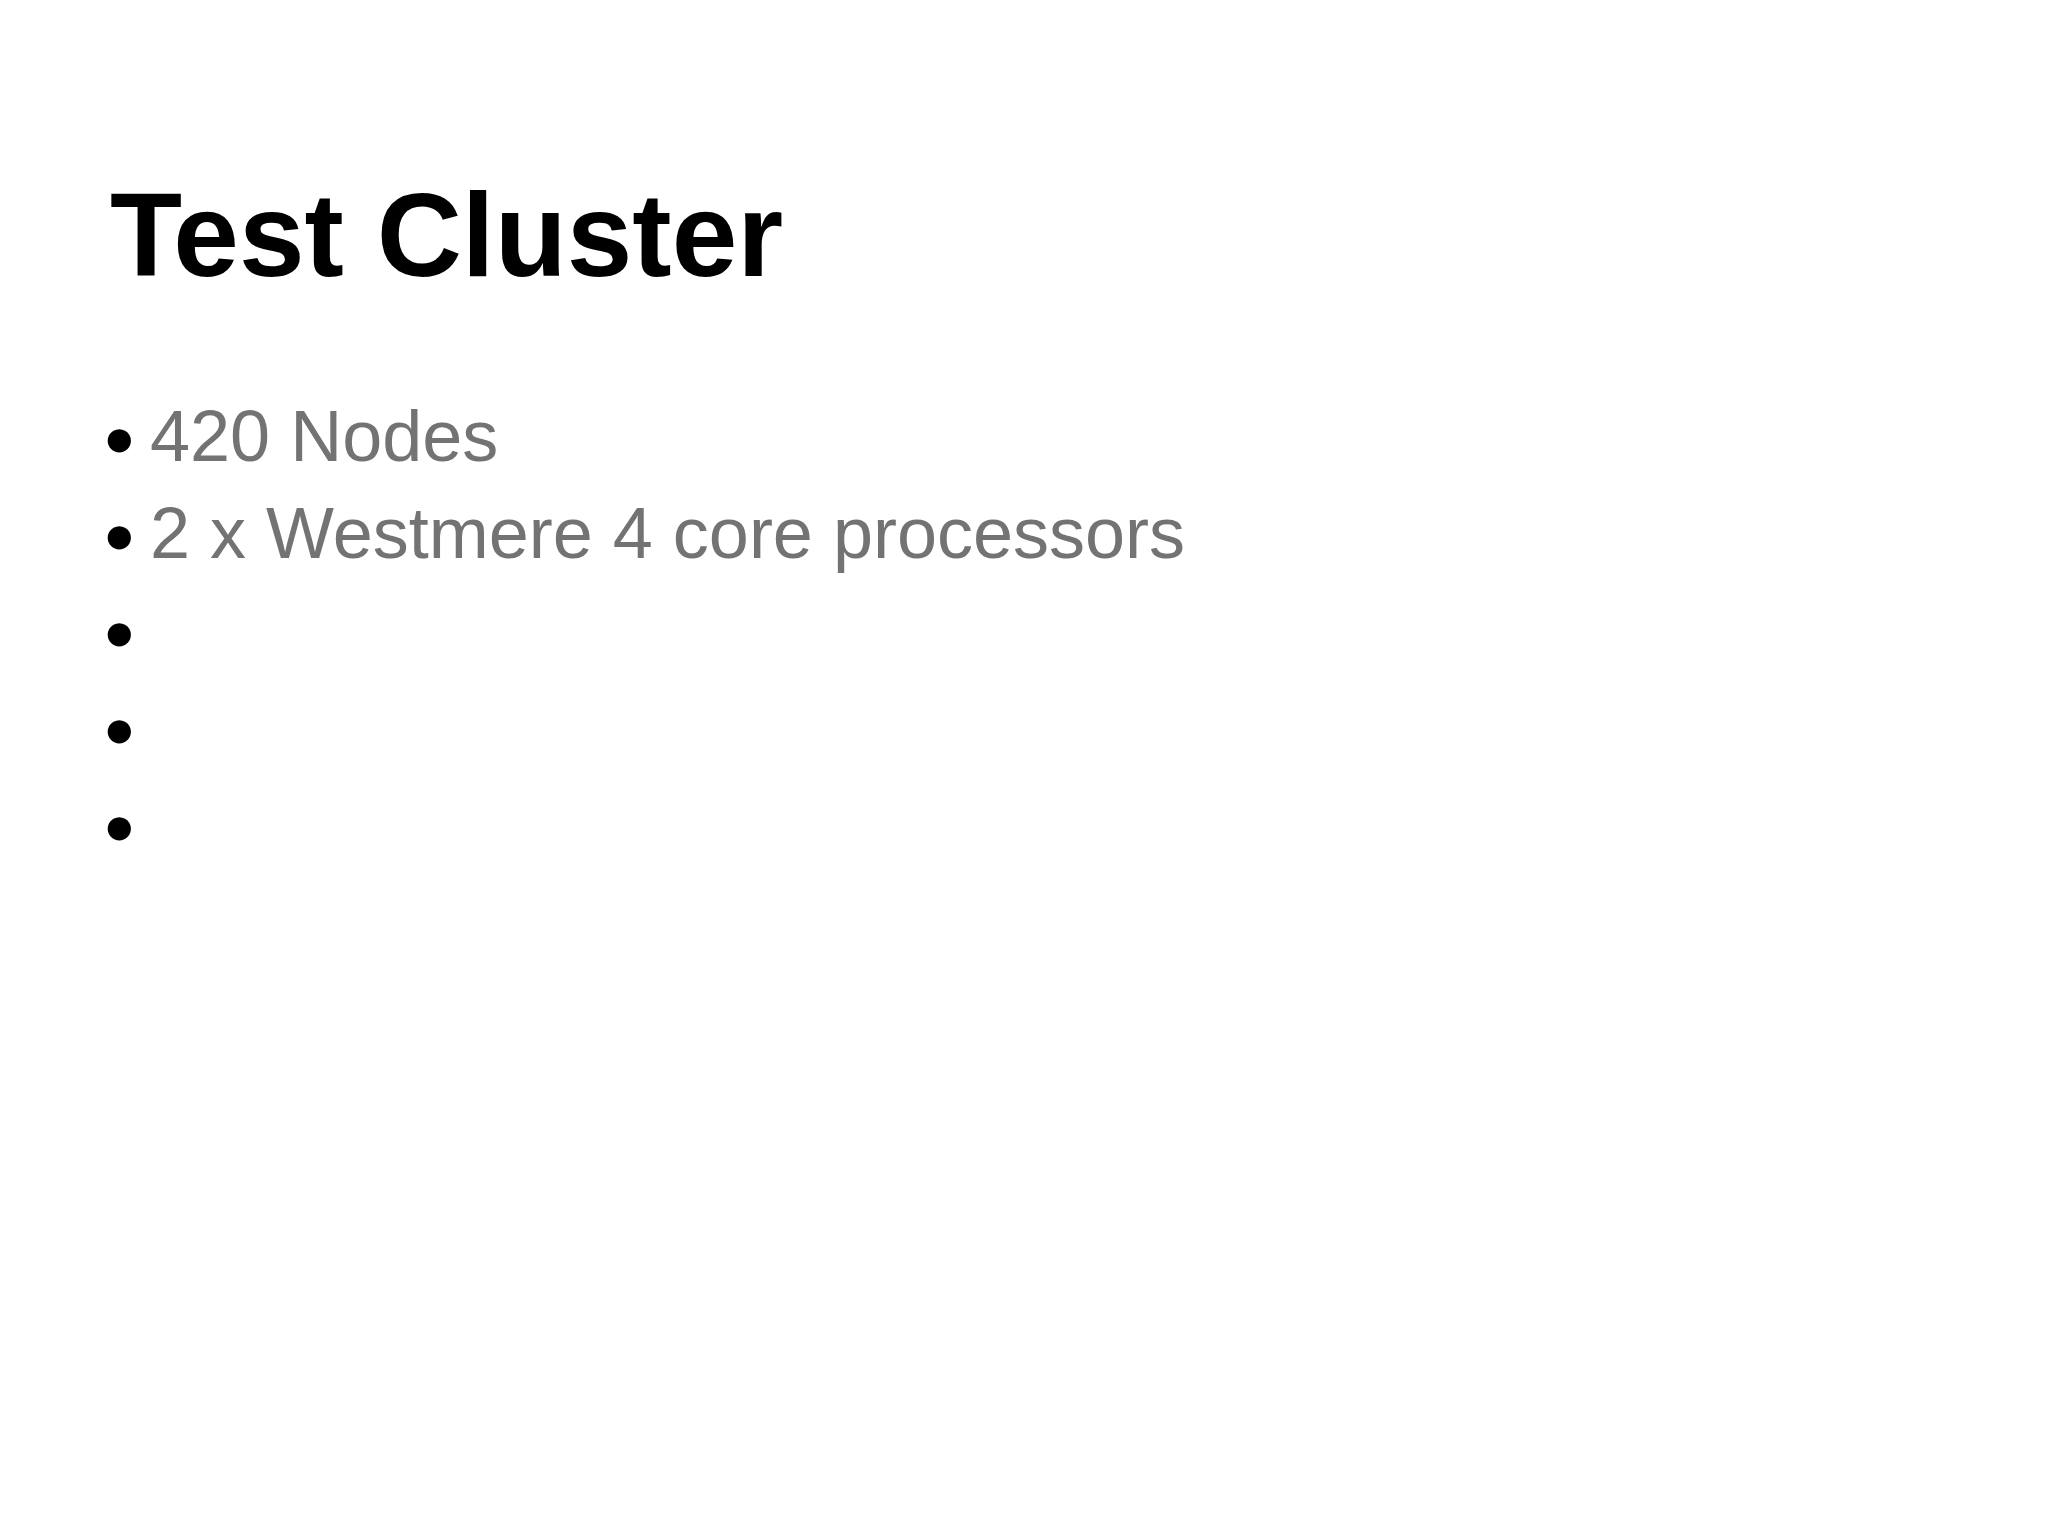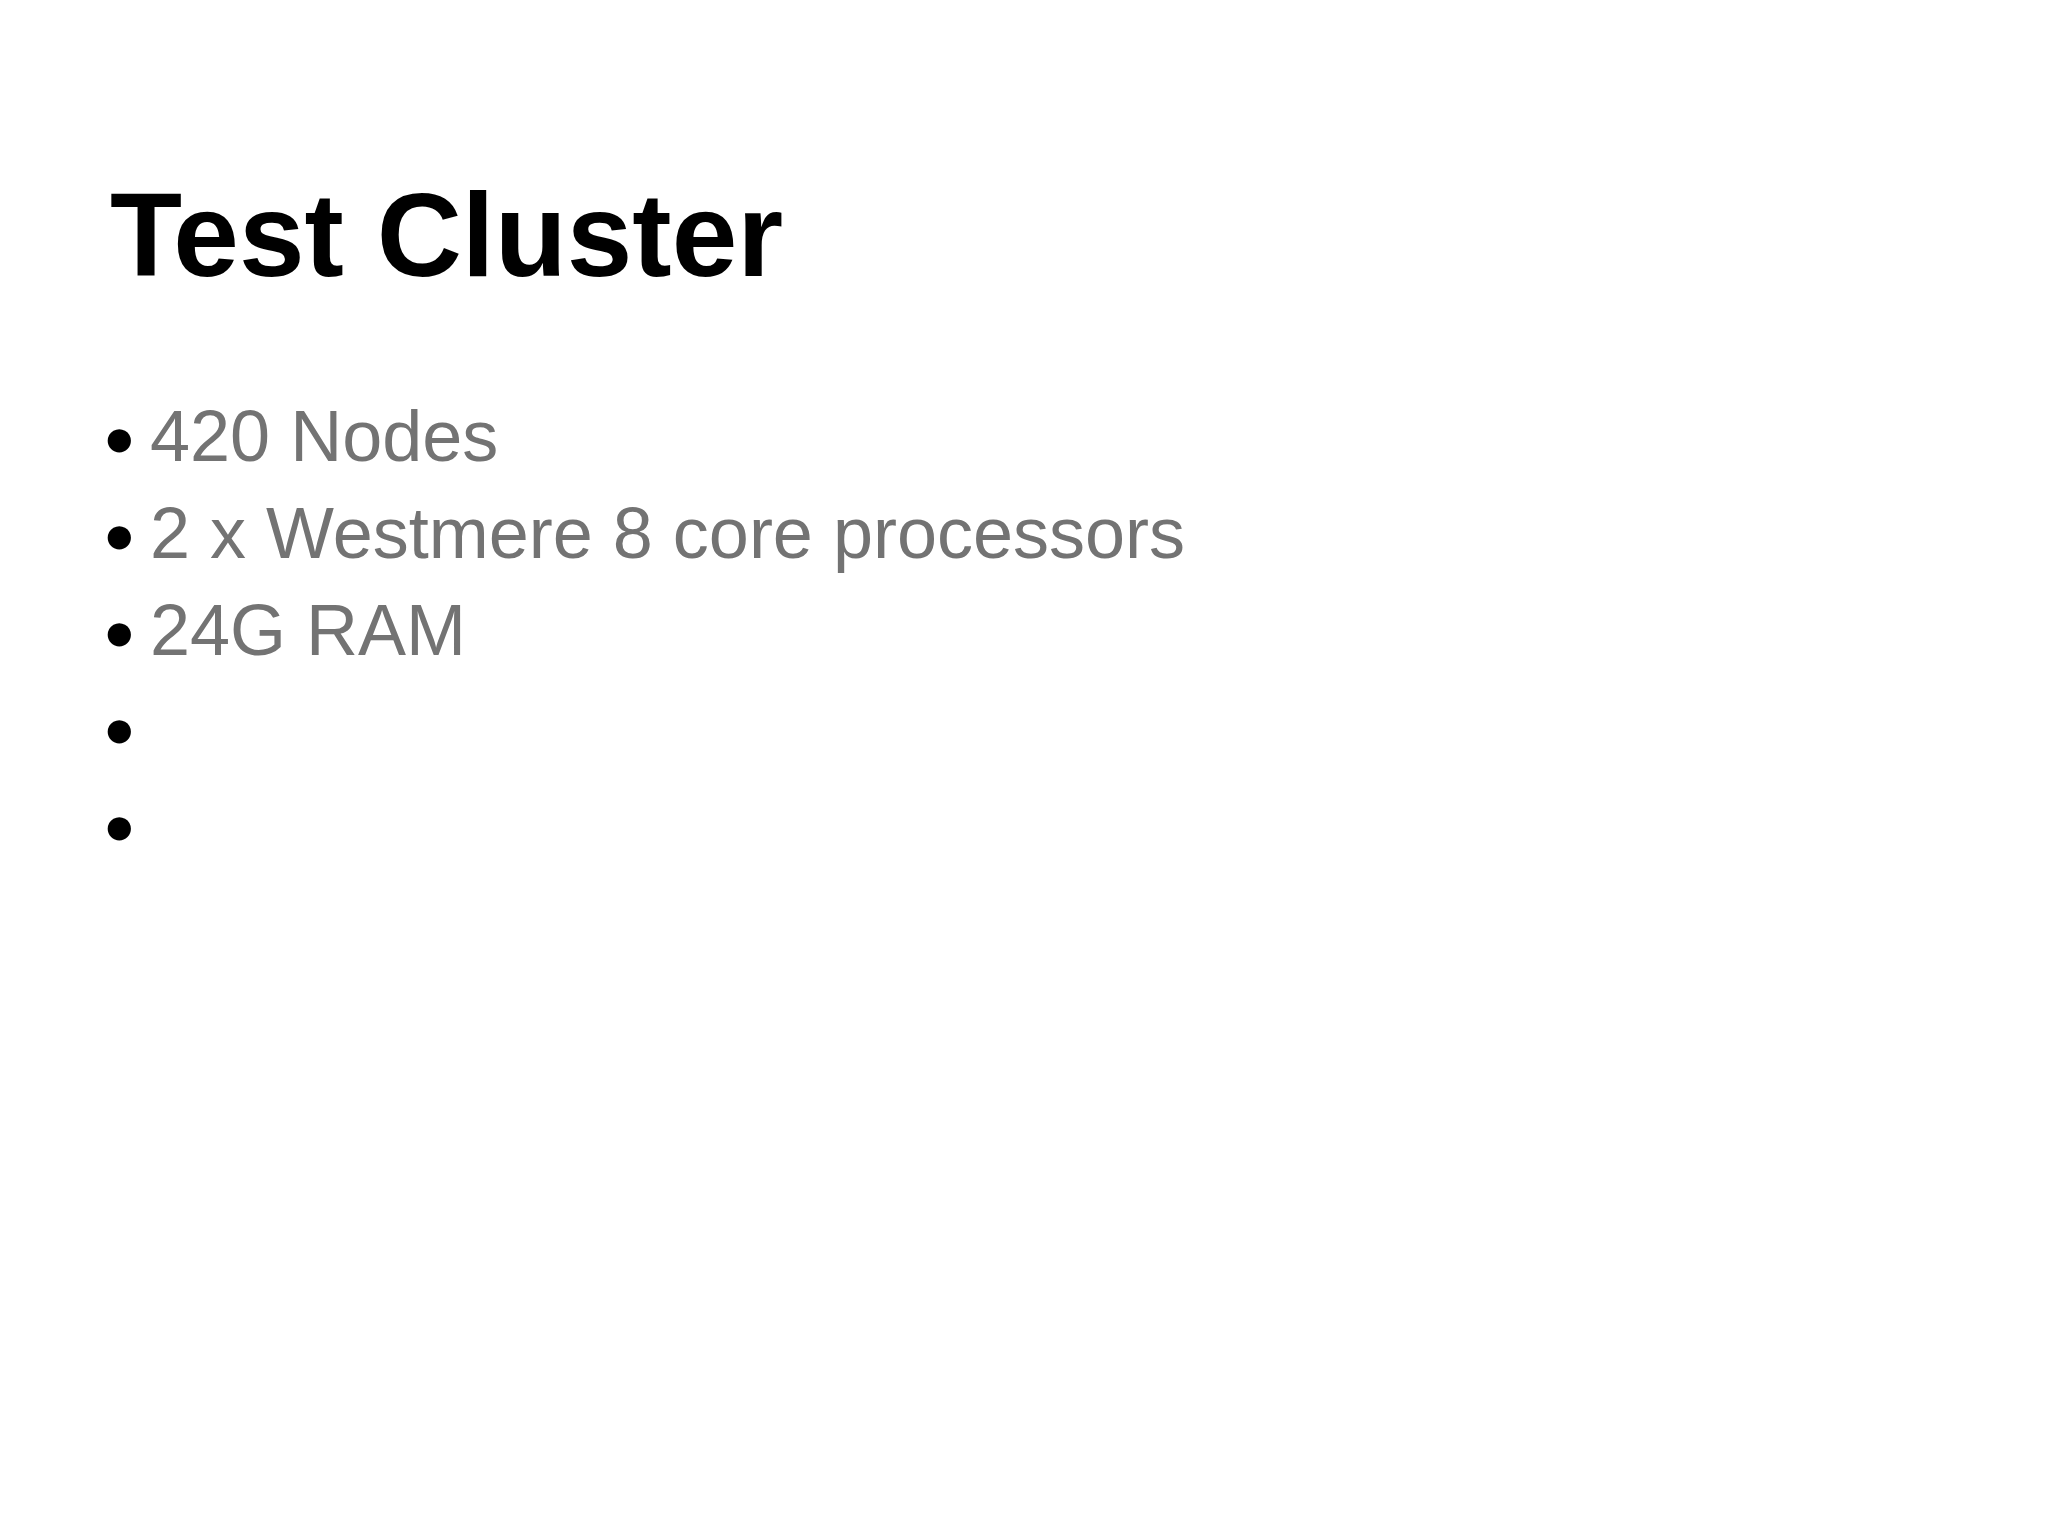--- a/index.html
+++ b/index.html
@@ -69,26 +69,25 @@
 
   <ul class="bullet-list">
 
     <li class="bullet-item">
       <span class="bullet-dot">●</span>
       <span class="bullet-text">420 Nodes</span>
     </li>
 
     <li class="bullet-item">
       <span class="bullet-dot">●</span>
-      <span class="bullet-text">2 x Westmere 8 core processors</span>
+      <span class="bullet-text">2 x Westmere 4 core processors</span>
     </li>
 
     <li class="bullet-item">
       <span class="bullet-dot">●</span>
-      <span class="bullet-text">24G RAM</span>
     </li>
 
     <li class="bullet-item">
       <span class="bullet-dot">●</span>
     </li>
 
     <li class="bullet-item">
       <span class="bullet-dot">●</span>
     </li>
 

